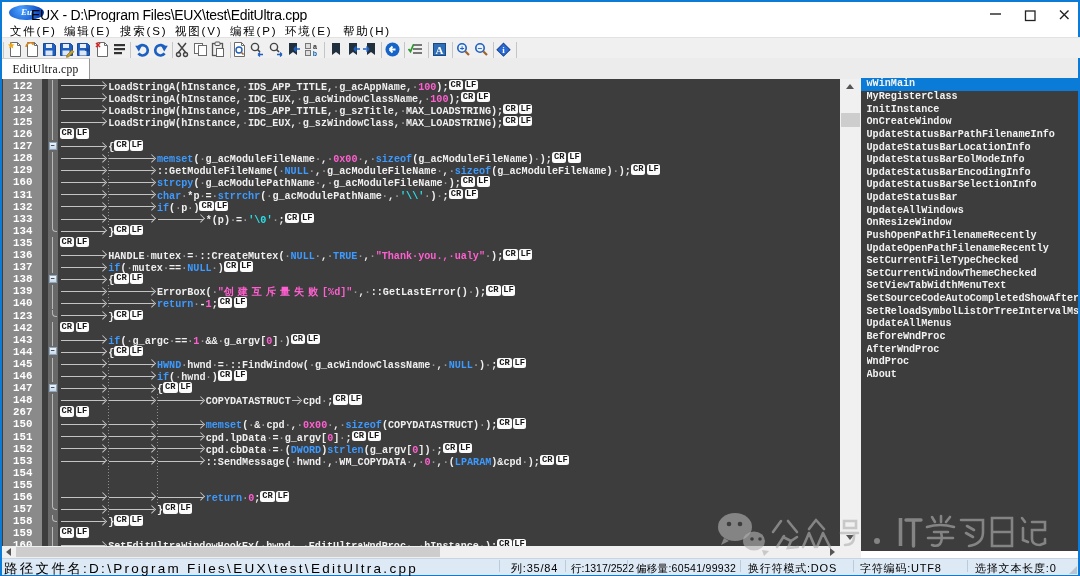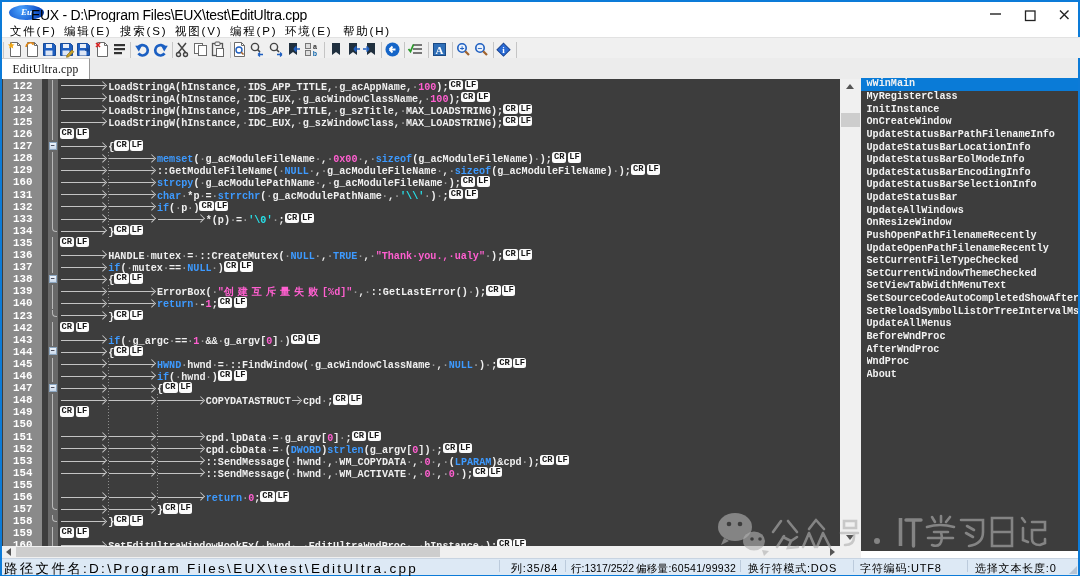--- a/index.html
+++ b/index.html
@@ -241,24 +241,24 @@
       <div class="row" style="top:218.4px"><b class="t"></b><b class="t"></b><span class="k">return</span><i>·</i>-<span class="n">1</span>;<b class="cr">CR</b><b class="lf">LF</b></div>
       <div class="row" style="top:230.5px"><b class="t"></b>}<b class="cr">CR</b><b class="lf">LF</b></div>
       <div class="row" style="top:242.6px"><b class="cr">CR</b><b class="lf">LF</b></div>
       <div class="row" style="top:254.7px"><b class="t"></b><span class="k">if</span>(<i>·</i>g_argc<i>·</i>==<i>·</i><span class="n">1</span><i>·</i>&amp;&amp;<i>·</i>g_argv[<span class="n">0</span>]<i>·</i>)<b class="cr">CR</b><b class="lf">LF</b></div>
       <div class="row" style="top:266.8px"><b class="t"></b>{<b class="cr">CR</b><b class="lf">LF</b></div>
       <div class="row" style="top:278.9px"><b class="t"></b><b class="t"></b><span class="k">HWND</span><i>·</i>hwnd<i>·</i>=<i>·</i>::FindWindow(<i>·</i>g_acWindowClassName<i>·</i>,<i>·</i><span class="k">NULL</span><i>·</i>)<i>·</i>;<b class="cr">CR</b><b class="lf">LF</b></div>
       <div class="row" style="top:291.0px"><b class="t"></b><b class="t"></b><span class="k">if</span>(<i>·</i>hwnd<i>·</i>)<b class="cr">CR</b><b class="lf">LF</b></div>
       <div class="row" style="top:303.1px"><b class="t"></b><b class="t"></b>{<b class="cr">CR</b><b class="lf">LF</b></div>
       <div class="row" style="top:315.2px"><b class="t"></b><b class="t"></b><b class="t"></b>COPYDATASTRUCT<b class="u"></b>cpd<i>·</i>;<b class="cr">CR</b><b class="lf">LF</b></div>
       <div class="row" style="top:327.3px"><b class="cr">CR</b><b class="lf">LF</b></div>
+      <div class="row" style="top:339.4px"><b class="t"></b><b class="t"></b><b class="t"></b><span class="k">memset</span>(<i>·</i>&amp;<i>·</i>cpd<i>·</i>,<i>·</i><span class="n">0x00</span><i>·</i>,<i>·</i><span class="k">sizeof</span>(COPYDATASTRUCT)<i>·</i>);<b class="cr">CR</b><b class="lf">LF</b></div>
       <div class="row" style="top:351.5px"><b class="t"></b><b class="t"></b><b class="t"></b>cpd.lpData<i>·</i>=<i>·</i>g_argv[<span class="n">0</span>]<i>·</i>;<b class="cr">CR</b><b class="lf">LF</b></div>
       <div class="row" style="top:363.6px"><b class="t"></b><b class="t"></b><b class="t"></b>cpd.cbData<i>·</i>=<i>·</i>(<span class="k">DWORD</span>)<span class="k">strlen</span>(g_argv[<span class="n">0</span>])<i>·</i>;<b class="cr">CR</b><b class="lf">LF</b></div>
       <div class="row" style="top:375.7px"><b class="t"></b><b class="t"></b><b class="t"></b>::SendMessage(<i>·</i>hwnd<i>·</i>,<i>·</i>WM_COPYDATA<i>·</i>,<i>·</i><span class="n">0</span><i>·</i>,<i>·</i>(<span class="k">LPARAM</span>)&amp;cpd<i>·</i>);<b class="cr">CR</b><b class="lf">LF</b></div>
-      <div class="row" style="top:387.8px"><b class="t"></b><b class="t"></b><b class="t"></b>::SendMessage(<i>·</i>hwnd<i>·</i>,<i>·</i>WM_ACTIVATE<i>·</i>,<i>·</i><span class="n">0</span><i>·</i>,<i>·</i><span class="n">0</span><i>·</i>);<b class="cr">CR</b><b class="lf">LF</b></div>
       <div class="row" style="top:412.0px"><b class="t"></b><b class="t"></b><b class="t"></b><span class="k">return</span><i>·</i><span class="n">0</span>;<b class="cr">CR</b><b class="lf">LF</b></div>
       <div class="row" style="top:424.1px"><b class="t"></b><b class="t"></b>}<b class="cr">CR</b><b class="lf">LF</b></div>
       <div class="row" style="top:436.2px"><b class="t"></b>}<b class="cr">CR</b><b class="lf">LF</b></div>
       <div class="row" style="top:448.3px"><b class="cr">CR</b><b class="lf">LF</b></div>
       <div class="row" style="top:460.4px"><b class="t"></b>SetEditUltraWindowHookEx(<i>·</i>hwnd<i>·</i>,<i>·</i>EditUltraWndProc<i>·</i>,<i>·</i>hInstance<i>·</i>);<b class="cr">CR</b><b class="lf">LF</b></div>
       <div id="lncol">
         <div class="lnum" style="top:0.6px">122</div>
         <div class="lnum" style="top:12.7px">123</div>
         <div class="lnum" style="top:24.8px">124</div>
         <div class="lnum" style="top:36.9px">125</div>
@@ -278,21 +278,21 @@
         <div class="lnum" style="top:206.3px">139</div>
         <div class="lnum" style="top:218.4px">140</div>
         <div class="lnum" style="top:230.5px">123</div>
         <div class="lnum" style="top:242.6px">142</div>
         <div class="lnum" style="top:254.7px">143</div>
         <div class="lnum" style="top:266.8px">144</div>
         <div class="lnum" style="top:278.9px">145</div>
         <div class="lnum" style="top:291.0px">146</div>
         <div class="lnum" style="top:303.1px">147</div>
         <div class="lnum" style="top:315.2px">148</div>
-        <div class="lnum" style="top:327.3px">149</div>
+        <div class="lnum" style="top:327.3px">267</div>
         <div class="lnum" style="top:339.4px">150</div>
         <div class="lnum" style="top:351.5px">151</div>
         <div class="lnum" style="top:363.6px">152</div>
         <div class="lnum" style="top:375.7px">153</div>
         <div class="lnum" style="top:387.8px">154</div>
         <div class="lnum" style="top:399.9px">155</div>
         <div class="lnum" style="top:412.0px">156</div>
         <div class="lnum" style="top:424.1px">157</div>
         <div class="lnum" style="top:436.2px">158</div>
         <div class="lnum" style="top:448.3px">159</div>

